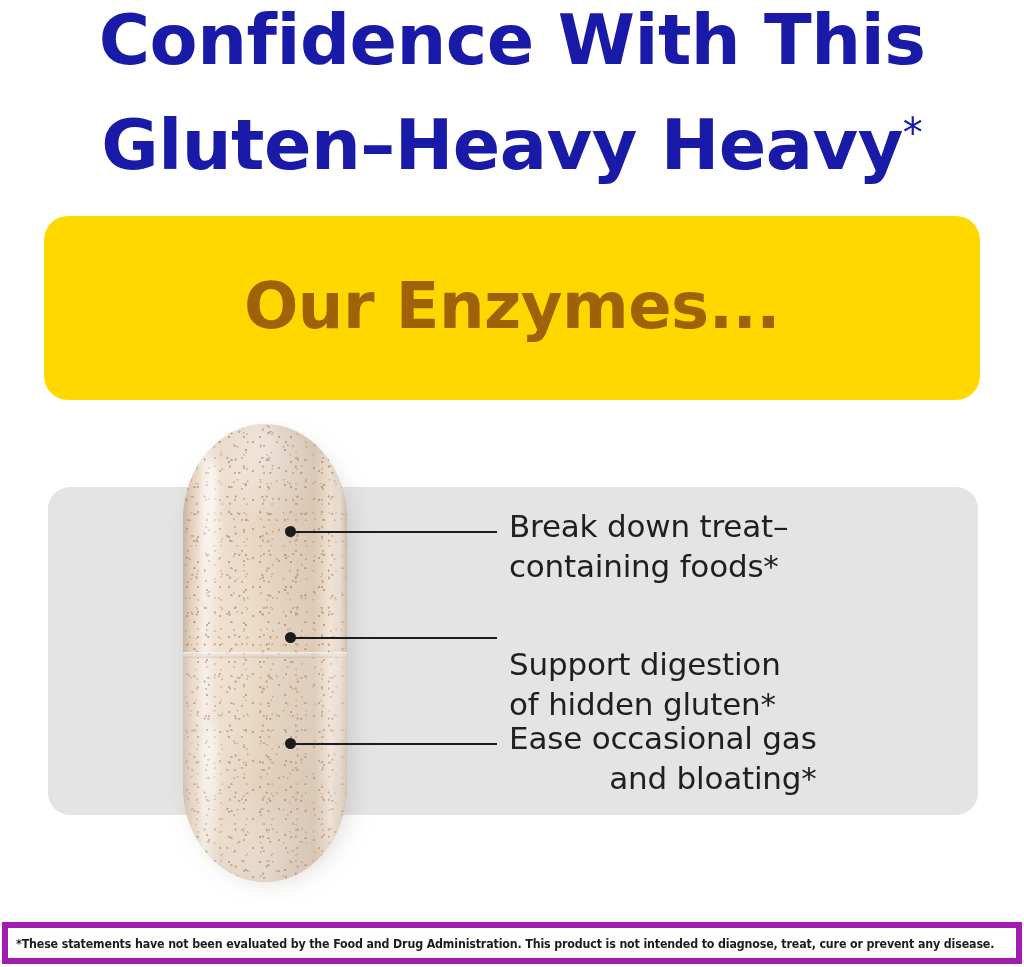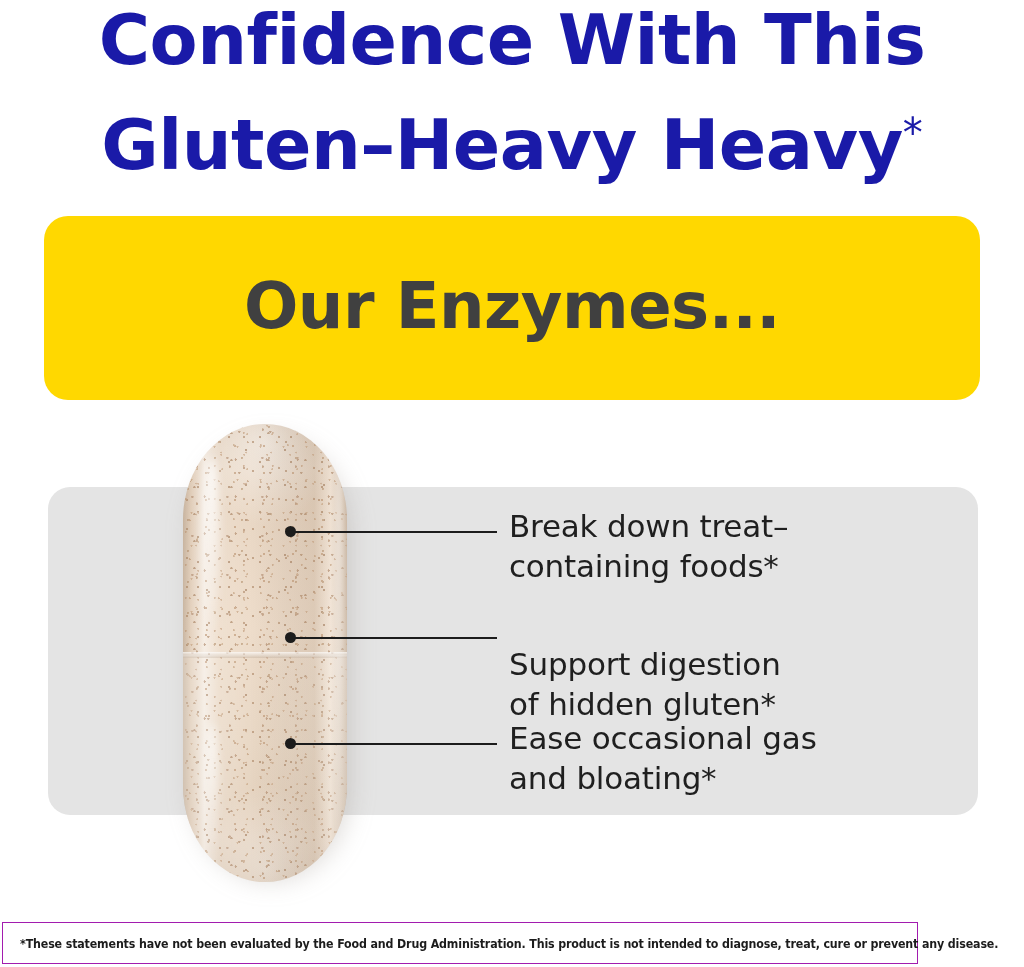--- a/index.html
+++ b/index.html
@@ -49,21 +49,21 @@
     top: 216px;
     width: 936px;
     height: 184px;
     background: #FFD800;
     border-radius: 24px;
     display: flex;
     align-items: center;
     justify-content: center;
   }
   .banner-text {
-    color: #404040;
+    color: #a16207;
     font-family: "DejaVu Sans", sans-serif;
     font-weight: 700;
     font-size: 64px;
     line-height: 1;
     letter-spacing: -0.5px;
     white-space: nowrap;
     transform: translateY(-2px);
   }
 
   
@@ -233,34 +233,34 @@
     color: #1f1f1f;
     font-family: "DejaVu Sans", sans-serif;
     font-weight: 400;
     font-size: 31px;
     line-height: 40px;
     letter-spacing: -0.2px;
     white-space: pre-line;
   }
   .b1 { top: 506px; }
   .b2 { top: 608px; margin-top: 36px; }
-  .b3 { top: 718px; }
+  .b3 { top: 718px; text-align: right; }
 
   
   .footer {
     position: absolute;
     left: 2px;
     top: 922px;
-    width: 916px;
+    width: 1020px;
     height: 42px;
-    border: 1px solid #a21caf;
+    border: 6px solid #a21caf;
     background: #ffffff;
     display: flex;
     align-items: center;
-    padding-left: 17px;
+    padding-left: 8px;
   }
   .footer-text {
     color: #1c1c1c;
     font-family: "DejaVu Sans Condensed", "Liberation Sans Narrow", "Liberation Sans", sans-serif;
     font-size: 12.5px;
     font-weight: 600;
     letter-spacing: -0.15px;
     white-space: nowrap;
     transform: scaleX(0.985);
     transform-origin: left center;

